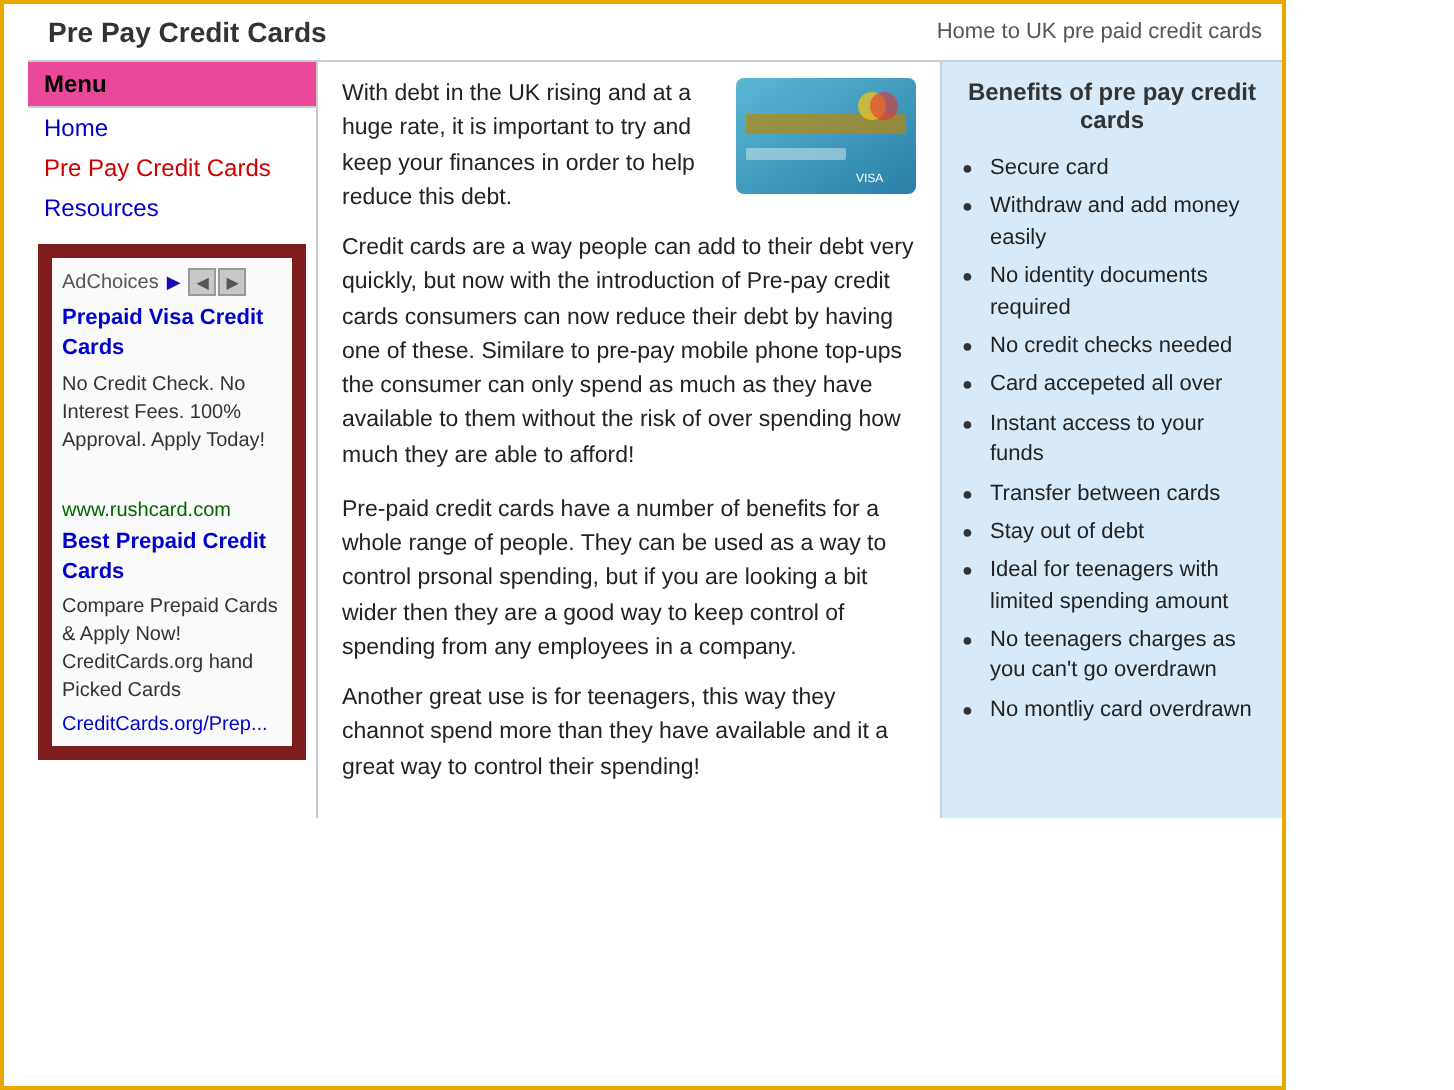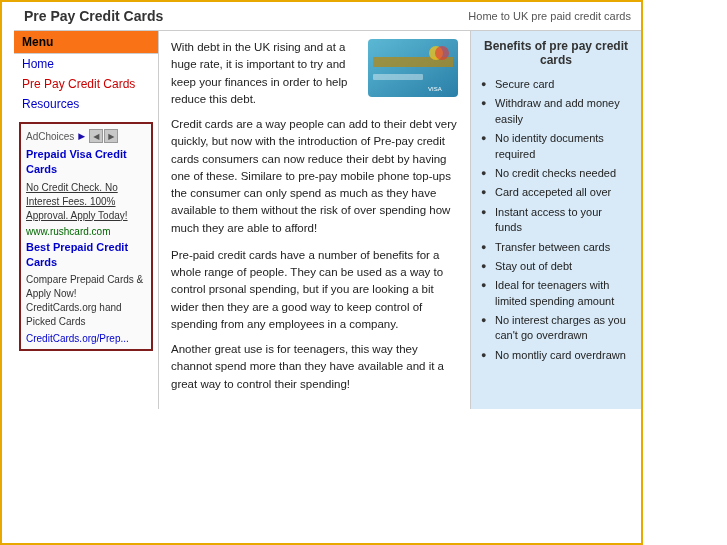--- a/index.html
+++ b/index.html
@@ -39,42 +39,42 @@
 
     
     #sidebar {
       width: 145px;
       min-width: 145px;
       border-right: 1px solid #ccc;
       padding: 0;
     }
 
     #sidebar-menu-label {
-      background: #f97316;
+      background: #ec4899;
       padding: 4px 8px;
       font-weight: bold;
       font-size: 12px;
       border-bottom: 1px solid #ccc;
     }
 
     #sidebar nav a {
       display: block;
       padding: 3px 8px;
       color: #0000cc;
       text-decoration: none;
       font-size: 12px;
     }
     #sidebar nav a.active {
       color: #cc0000;
     }
 
     
     #ad-block {
       margin: 8px 5px;
-      border: 2px solid #7f1d1d;
+      border: 7px solid #7f1d1d;
       padding: 5px;
       font-size: 11px;
       background: #fafafa;
     }
     #ad-choices-bar {
       display: flex;
       align-items: center;
       gap: 4px;
       margin-bottom: 4px;
       font-size: 10px;
@@ -99,22 +99,21 @@
       font-weight: bold;
       color: #0000cc;
       font-size: 11px;
       line-height: 1.4;
       margin-bottom: 3px;
     }
     #ad-body-text {
       font-size: 10px;
       color: #333;
       line-height: 1.4;
-      margin-bottom: 3px;
-      text-decoration: underline;
+      margin-bottom: 22px;
     }
     #ad-url {
       color: #006600;
       font-size: 10px;
       display: block;
       margin-bottom: 3px;
     }
     #ad-title2 {
       font-weight: bold;
       color: #0000cc;
@@ -291,20 +290,20 @@
         <ul id="benefits-list">
         <li>Secure card</li>
             <li>Withdraw and add money easily</li>
             <li>No identity documents required</li>
             <li>No credit checks needed</li>
             <li>Card accepeted all over</li>
             <li>Instant access to your funds</li>
             <li>Transfer between cards</li>
             <li>Stay out of debt</li>
             <li>Ideal for teenagers with limited spending amount</li>
-            <li>No interest charges as you can't go overdrawn</li>
+            <li>No teenagers charges as you can't go overdrawn</li>
             <li>No montliy card overdrawn</li>
           </ul>
       </div>
 
     </div>
   </div>
 </div>
 
 </body></html>

